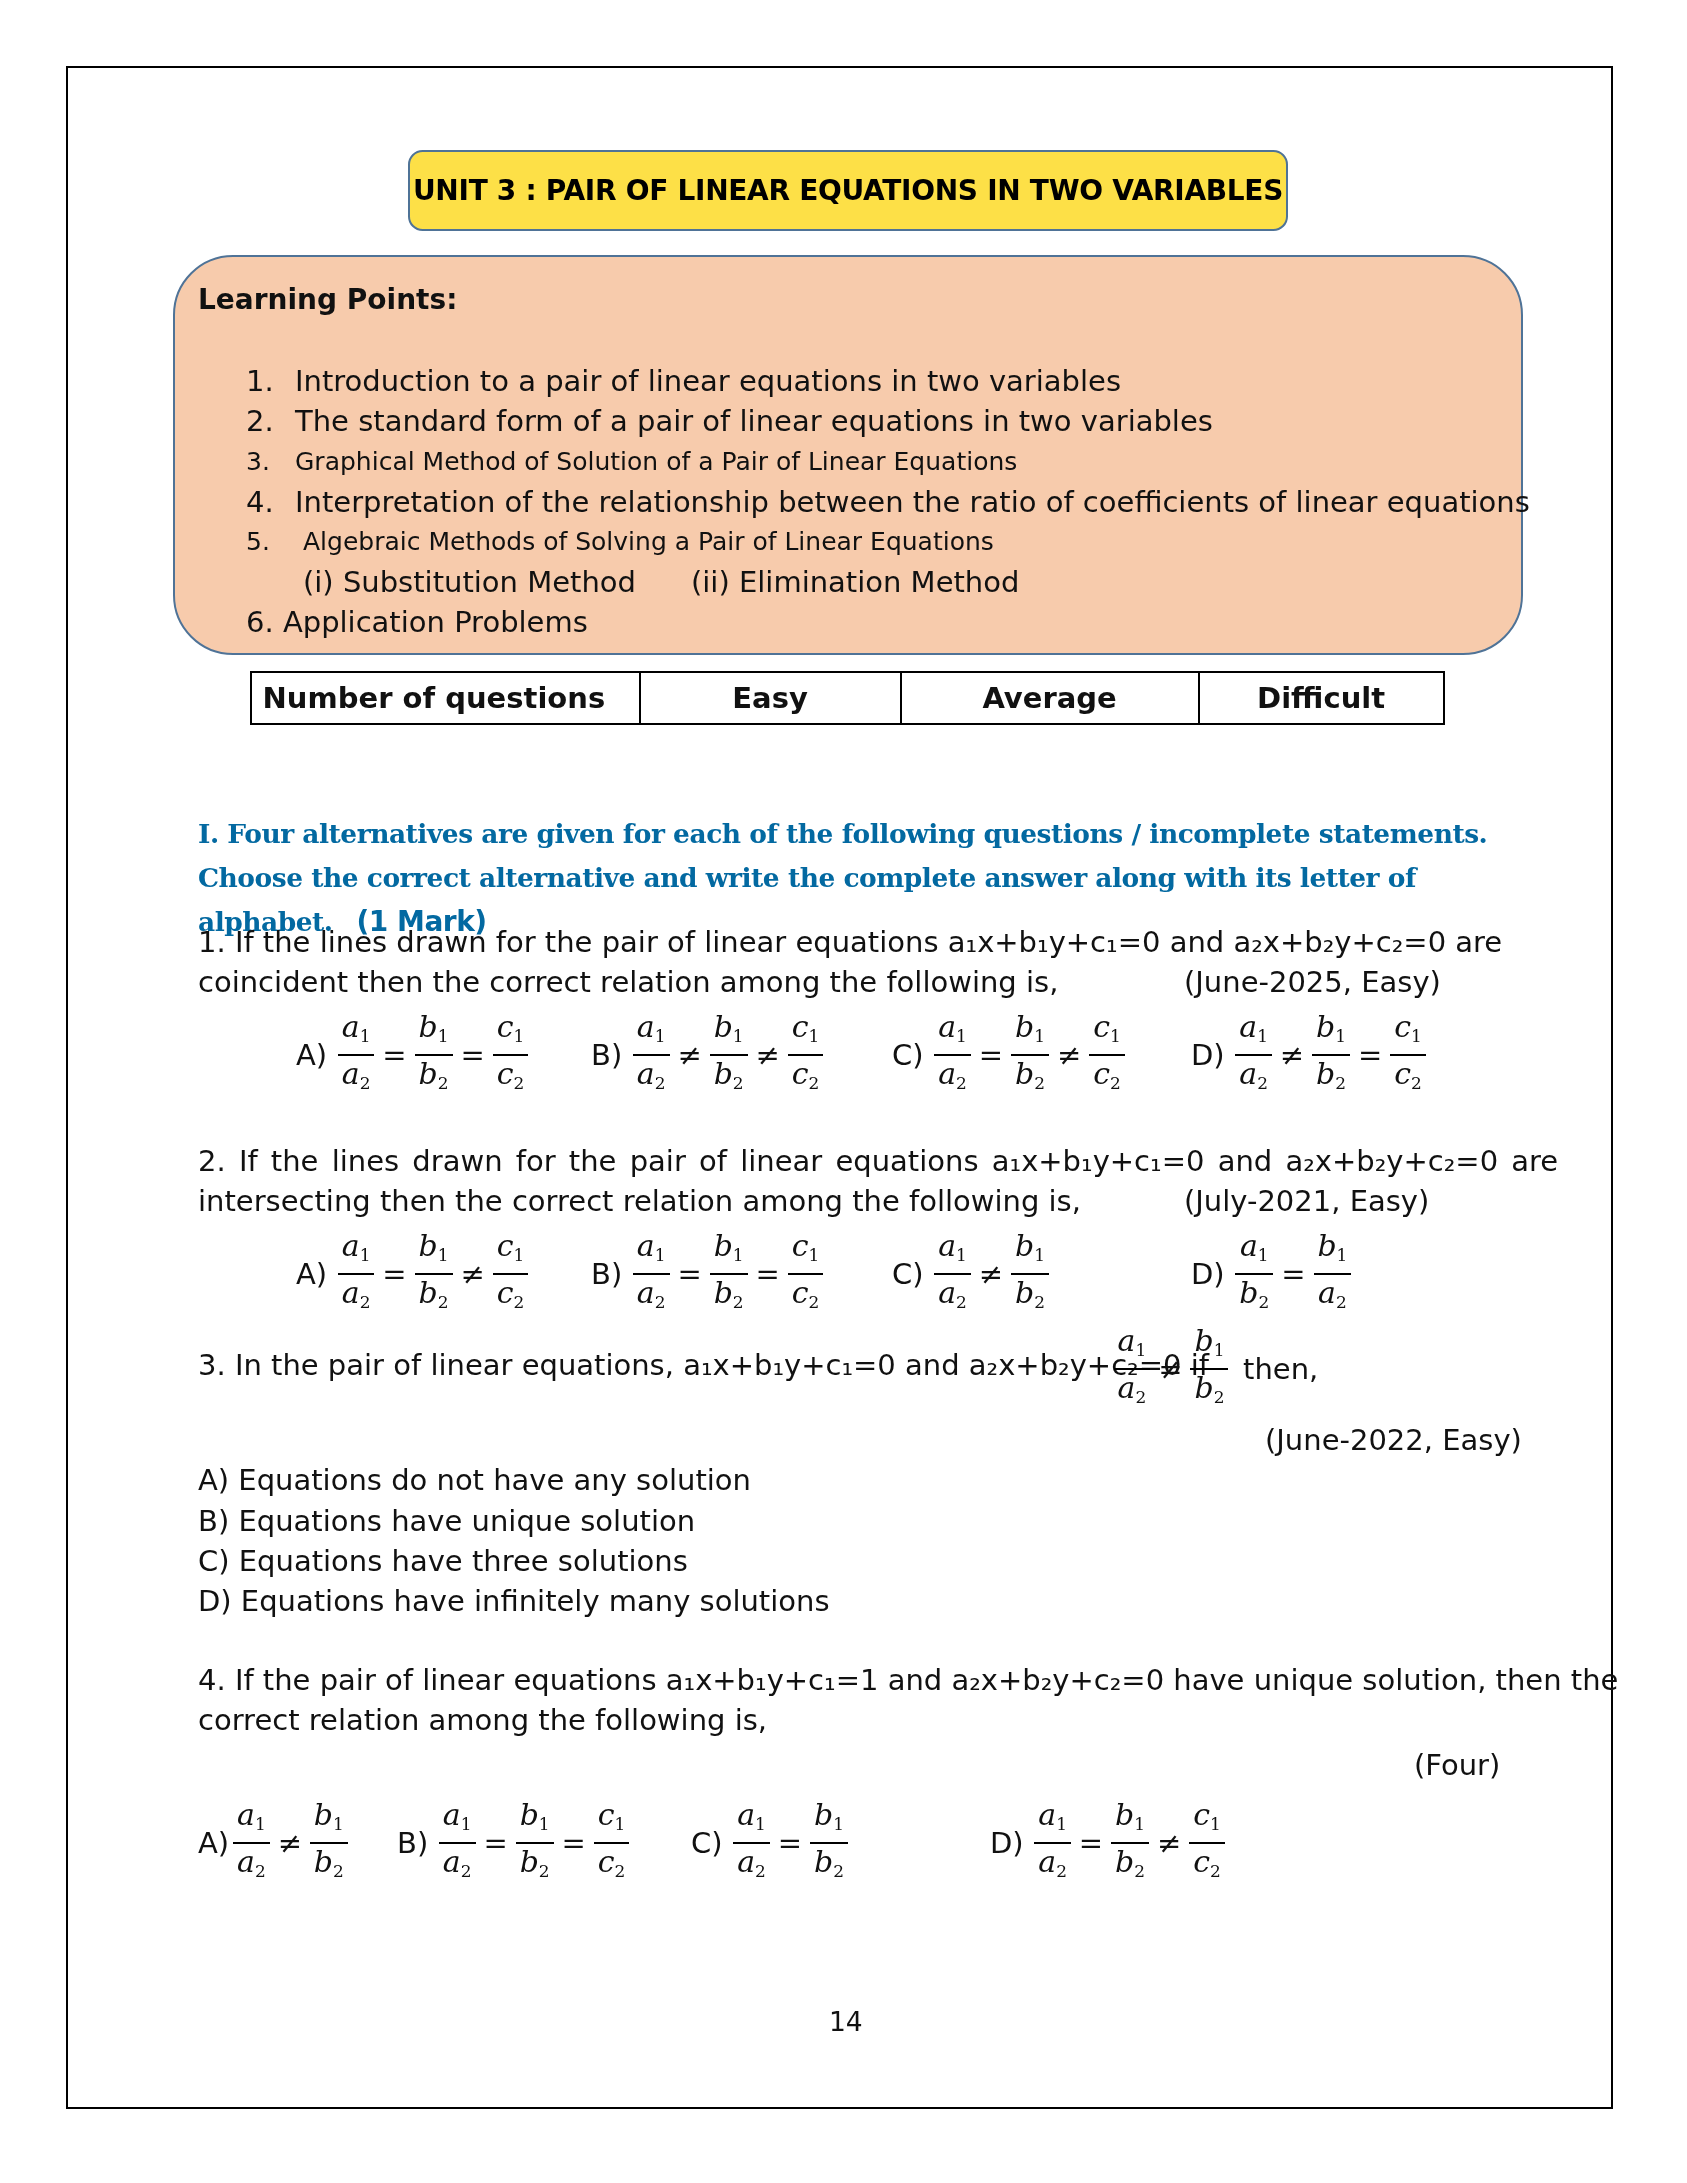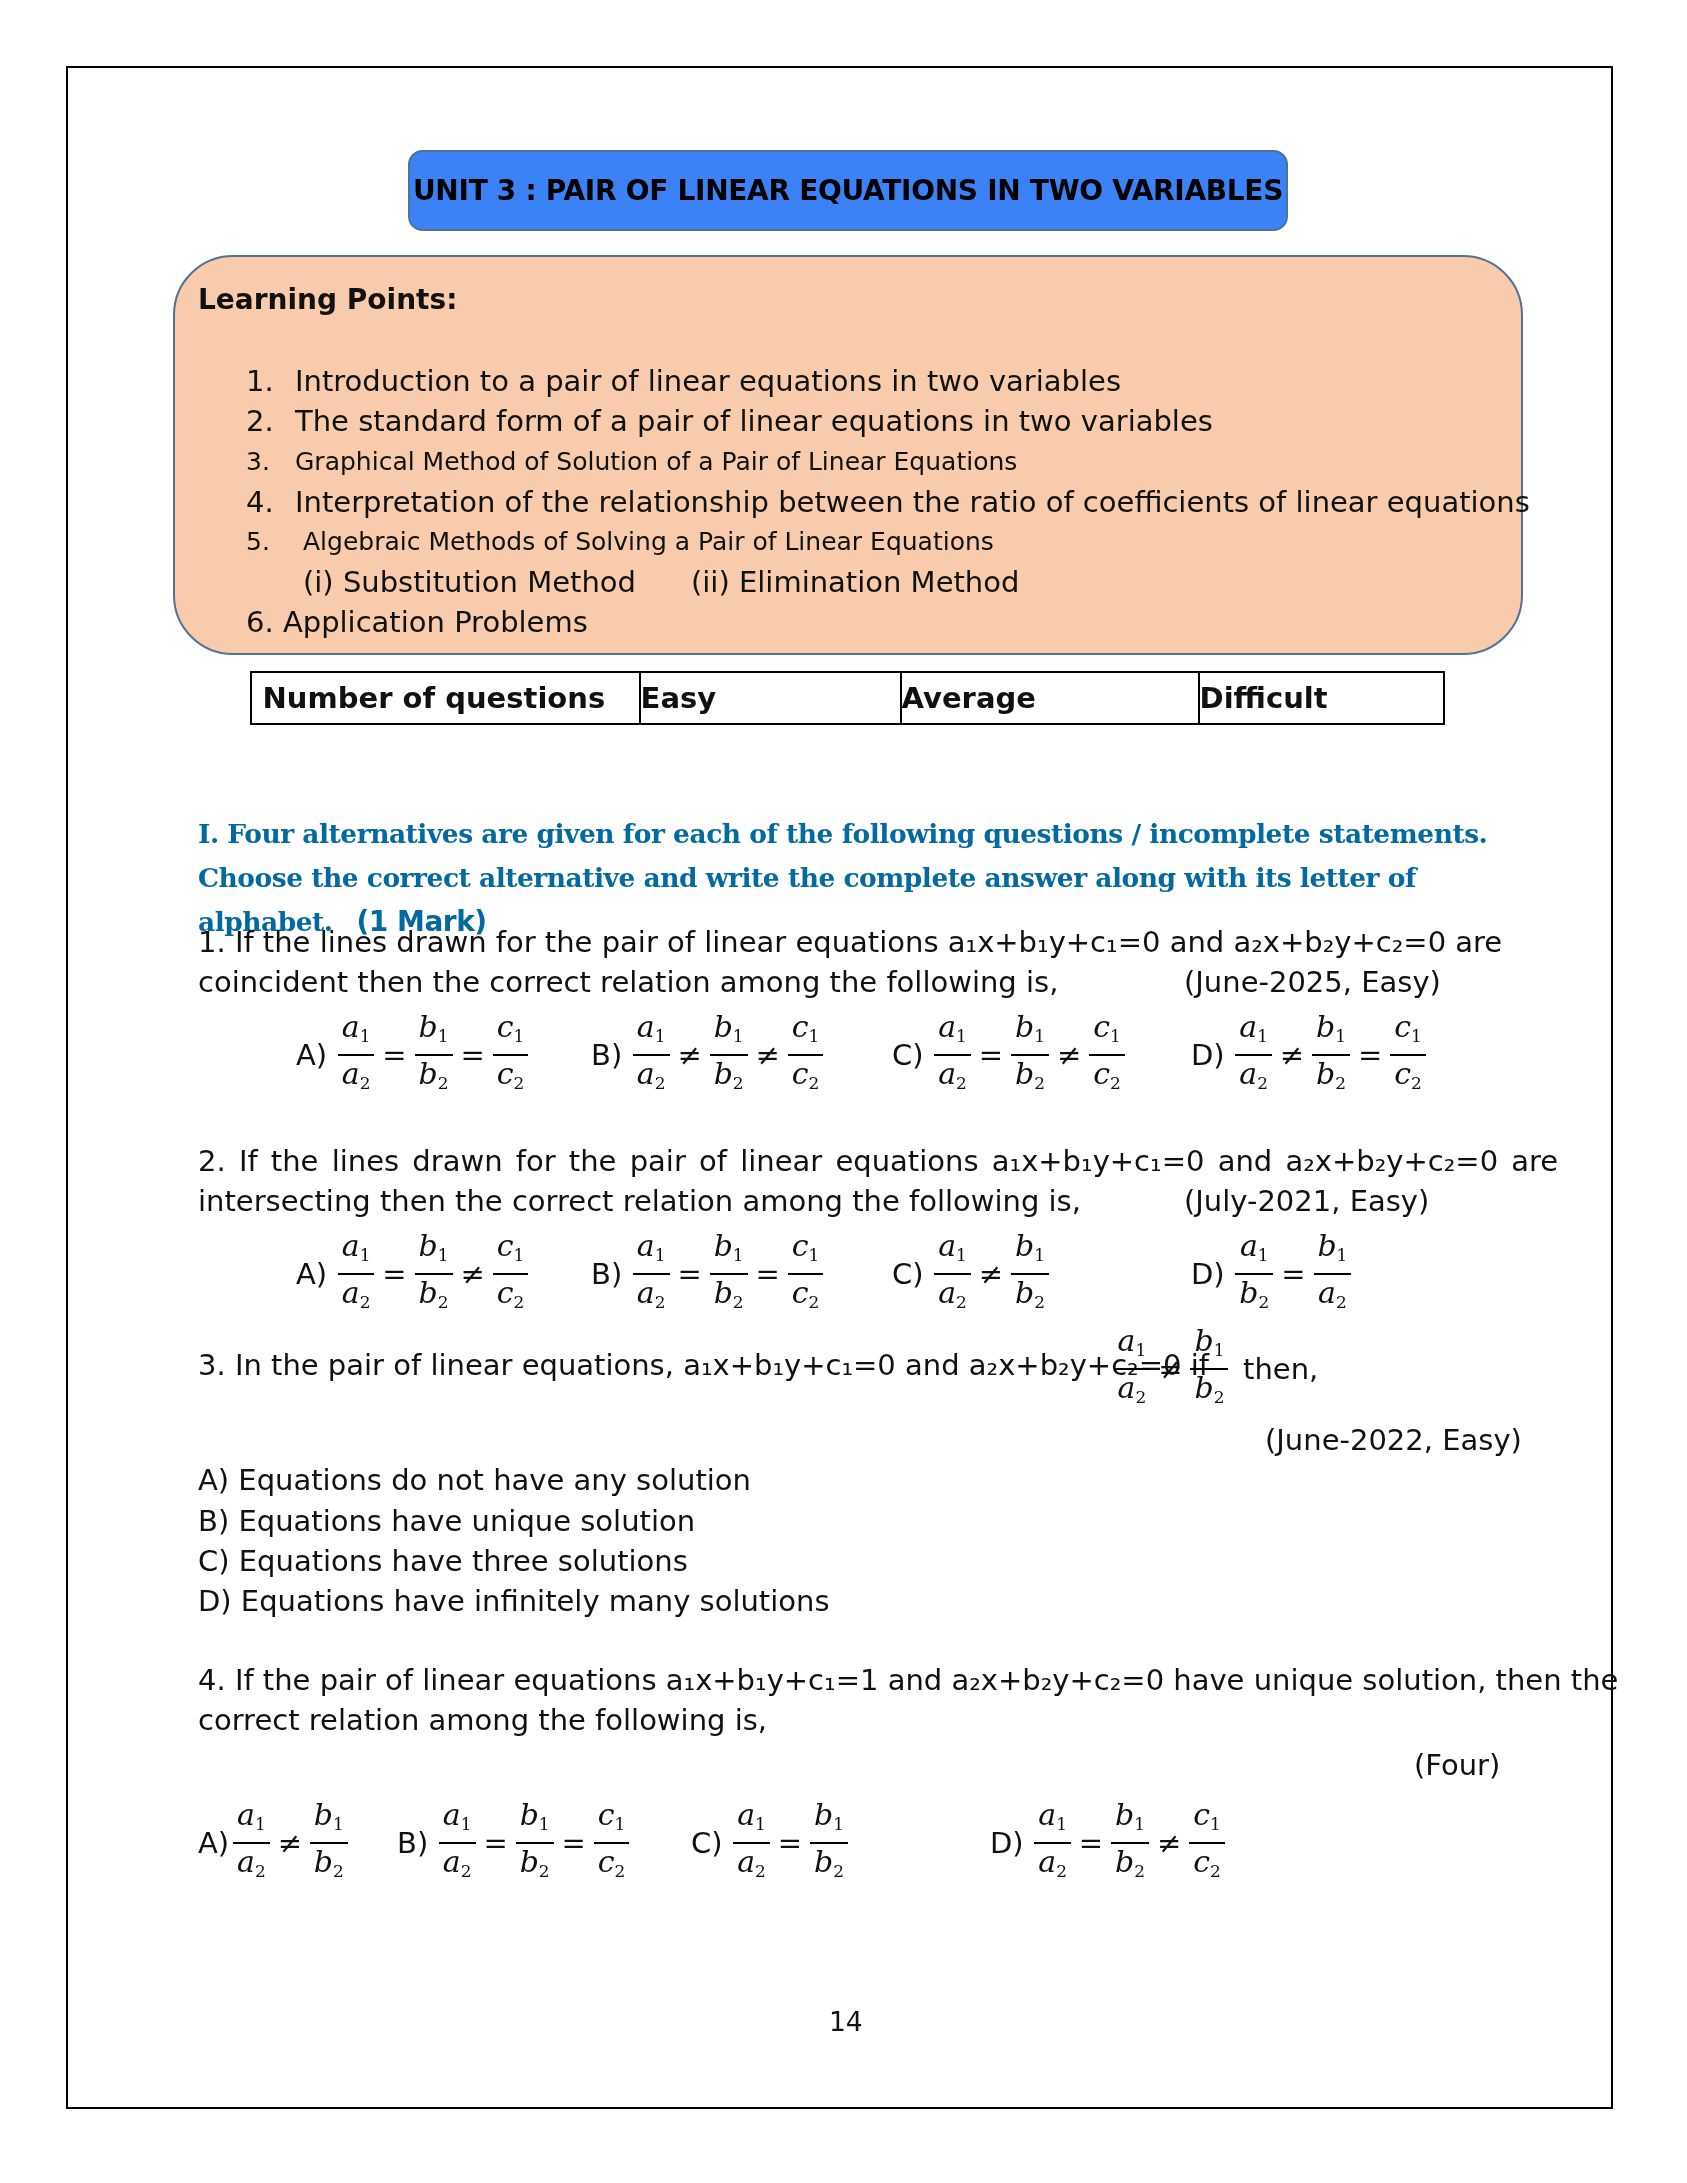--- a/index.html
+++ b/index.html
@@ -1,27 +1,27 @@
 <!DOCTYPE html>
 <html style="font-size:10.6px"><head>
 <meta charset="utf-8">
 <style>
   html,body{margin:0;padding:0;background:#fff;}
   body{width:1687px;height:2183px;position:relative;font-family:"DejaVu Sans","Liberation Sans",sans-serif;color:#111;overflow:hidden;}
   .page-frame{position:absolute;left:66px;top:66px;width:1547px;height:2043px;border:2.6px solid #000;box-sizing:border-box;}
   .abs{position:absolute;}
-  .unit-title-box{left:408px;top:150px;width:880px;height:81px;box-sizing:border-box;background:#3b82f6;border:2.6px solid #4f7397;border-radius:14.6px;display:flex;align-items:center;justify-content:center;}
+  .unit-title-box{left:408px;top:150px;width:880px;height:81px;box-sizing:border-box;background:#fde047;border:2.6px solid #4f7397;border-radius:14.6px;display:flex;align-items:center;justify-content:center;}
   .unit-title{font-family:"DejaVu Sans",sans-serif;font-weight:bold;font-size:28px;color:#000;letter-spacing:-0.3px;}
   .lp-box{left:173px;top:255px;width:1350px;height:400px;box-sizing:border-box;background:#f7cbac;border:2.6px solid #4f7397;border-radius:60px;}
   .lp-heading{left:198px;top:283px;font-weight:bold;font-size:28px;}
   .lp-item{font-size:29px;white-space:nowrap;}
   .lp-item.small{font-size:25px;}
   .lp-num{display:inline-block;width:49px;}
   .stats-table{left:250px;top:671px;border-collapse:collapse;font-size:29px;font-weight:bold;}
-  .stats-table td{border:2px solid #000;height:50px;padding:0;}
+  .stats-table td{border:2px solid #000;text-align:center;height:50px;padding:0;}
   .stats-table td.first-col{text-align:left;padding-left:10.6px;}
   .section-instr{left:198px;top:812px;width:1310px;font-family:"DejaVu Serif","Liberation Serif",serif;font-weight:bold;font-size:26.5px;color:#0369a1;line-height:44px;letter-spacing:-0.5px;}
   .mark-tag{font-family:"DejaVu Sans",sans-serif;font-size:28px;margin-left:24px;}
   .q-text{font-size:29px;line-height:40px;white-space:nowrap;}
   .q-tag{font-size:29px;white-space:nowrap;}
   .opt{position:absolute;display:flex;align-items:center;font-size:29px;}
   .opt-letter{margin-right:8px;}
   .frac{display:inline-flex;flex-direction:column;align-items:center;font-family:"DejaVu Serif","Liberation Serif",serif;font-style:italic;font-size:30px;line-height:36px;margin:0 2.6px;}
   .frac .num{padding:0 4px;}
   .frac .den{padding:0 4px;border-top:2px solid #000;}

